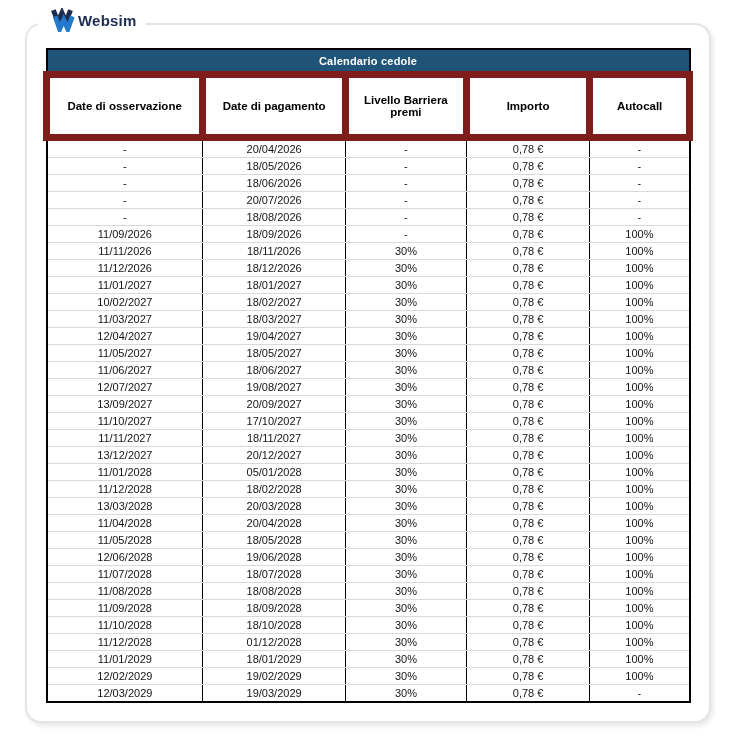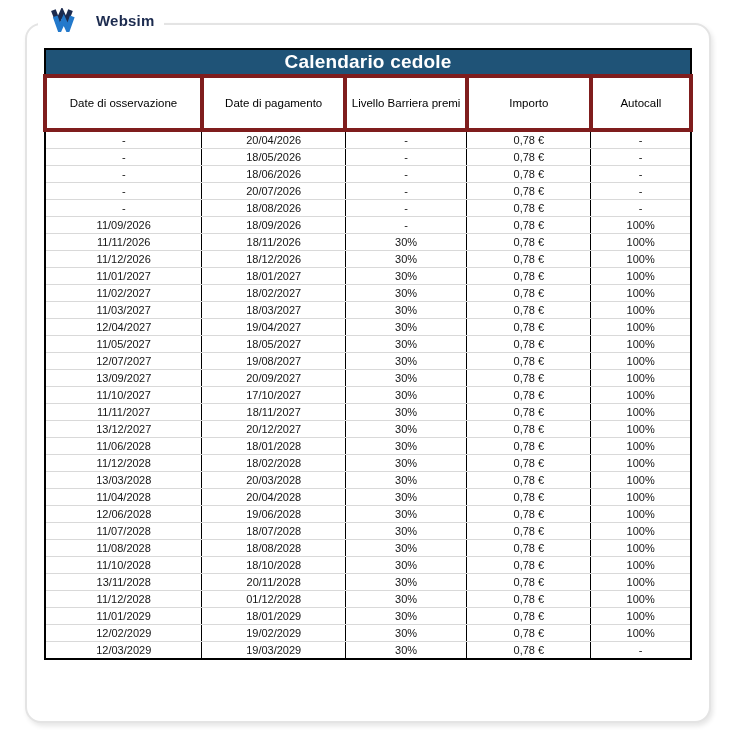--- a/index.html
+++ b/index.html
@@ -28,21 +28,21 @@
   }
   .logo {
     position: absolute;
     left: 38px;
     top: 6px;
     z-index: 2;
     background: #ffffff;
     padding: 2px 10px;
     display: flex;
     align-items: center;
-    gap: 21px;
+    gap: 3px;
   }
   .logo-text {
     font-size: 15px;
     font-weight: 600;
     color: #1c2b4f;
     letter-spacing: 0.2px;
   }
   .table-wrap {
     position: absolute;
     left: 43px;
@@ -52,33 +52,33 @@
   table.cedole {
     border-collapse: collapse;
     width: 100%;
     table-layout: fixed;
     border: 2px solid #000000;
   }
   td.banner-cell {
     background: #1f5377;
     color: #ffffff;
     font-weight: bold;
-    font-size: 19px;
+    font-size: 11px;
     text-align: center;
     height: 19px;
     border: 1px solid #000000;
     letter-spacing: 0.2px;
   }
   tr.col-header th {
     font-size: 11.5px;
-    font-weight: normal;
+    font-weight: bold;
     color: #000000;
     text-align: center;
     height: 18px;
-    border: 4px solid #7f1d1d;
+    border: 7px solid #7f1d1d;
     background: #ffffff;
     padding: 16px 2px;
   }
   tbody td {
     font-size: 11px;
     color: #141414;
     text-align: center;
     height: 16px;
     padding: 0 2px;
     border-left: 1px solid #000000;
@@ -188,21 +188,21 @@
             <td>100%</td>
           </tr>
           <tr>
             <td>11/01/2027</td>
             <td>18/01/2027</td>
             <td>30%</td>
             <td>0,78 €</td>
             <td>100%</td>
           </tr>
           <tr>
-            <td>11/02/2027</td>
+            <td>10/02/2027</td>
             <td>18/02/2027</td>
             <td>30%</td>
             <td>0,78 €</td>
             <td>100%</td>
           </tr>
           <tr>
             <td>11/03/2027</td>
             <td>18/03/2027</td>
             <td>30%</td>
             <td>0,78 €</td>
@@ -216,20 +216,27 @@
             <td>100%</td>
           </tr>
           <tr>
             <td>11/05/2027</td>
             <td>18/05/2027</td>
             <td>30%</td>
             <td>0,78 €</td>
             <td>100%</td>
           </tr>
           <tr>
+            <td>11/06/2027</td>
+            <td>18/06/2027</td>
+            <td>30%</td>
+            <td>0,78 €</td>
+            <td>100%</td>
+          </tr>
+          <tr>
             <td>12/07/2027</td>
             <td>19/08/2027</td>
             <td>30%</td>
             <td>0,78 €</td>
             <td>100%</td>
           </tr>
           <tr>
             <td>13/09/2027</td>
             <td>20/09/2027</td>
             <td>30%</td>
@@ -251,22 +258,22 @@
             <td>100%</td>
           </tr>
           <tr>
             <td>13/12/2027</td>
             <td>20/12/2027</td>
             <td>30%</td>
             <td>0,78 €</td>
             <td>100%</td>
           </tr>
           <tr>
-            <td>11/06/2028</td>
-            <td>18/01/2028</td>
+            <td>11/01/2028</td>
+            <td>05/01/2028</td>
             <td>30%</td>
             <td>0,78 €</td>
             <td>100%</td>
           </tr>
           <tr>
             <td>11/12/2028</td>
             <td>18/02/2028</td>
             <td>30%</td>
             <td>0,78 €</td>
             <td>100%</td>
@@ -279,20 +286,27 @@
             <td>100%</td>
           </tr>
           <tr>
             <td>11/04/2028</td>
             <td>20/04/2028</td>
             <td>30%</td>
             <td>0,78 €</td>
             <td>100%</td>
           </tr>
           <tr>
+            <td>11/05/2028</td>
+            <td>18/05/2028</td>
+            <td>30%</td>
+            <td>0,78 €</td>
+            <td>100%</td>
+          </tr>
+          <tr>
             <td>12/06/2028</td>
             <td>19/06/2028</td>
             <td>30%</td>
             <td>0,78 €</td>
             <td>100%</td>
           </tr>
           <tr>
             <td>11/07/2028</td>
             <td>18/07/2028</td>
             <td>30%</td>
@@ -300,29 +314,29 @@
             <td>100%</td>
           </tr>
           <tr>
             <td>11/08/2028</td>
             <td>18/08/2028</td>
             <td>30%</td>
             <td>0,78 €</td>
             <td>100%</td>
           </tr>
           <tr>
+            <td>11/09/2028</td>
+            <td>18/09/2028</td>
+            <td>30%</td>
+            <td>0,78 €</td>
+            <td>100%</td>
+          </tr>
+          <tr>
             <td>11/10/2028</td>
             <td>18/10/2028</td>
-            <td>30%</td>
-            <td>0,78 €</td>
-            <td>100%</td>
-          </tr>
-          <tr>
-            <td>13/11/2028</td>
-            <td>20/11/2028</td>
             <td>30%</td>
             <td>0,78 €</td>
             <td>100%</td>
           </tr>
           <tr>
             <td>11/12/2028</td>
             <td>01/12/2028</td>
             <td>30%</td>
             <td>0,78 €</td>
             <td>100%</td>

